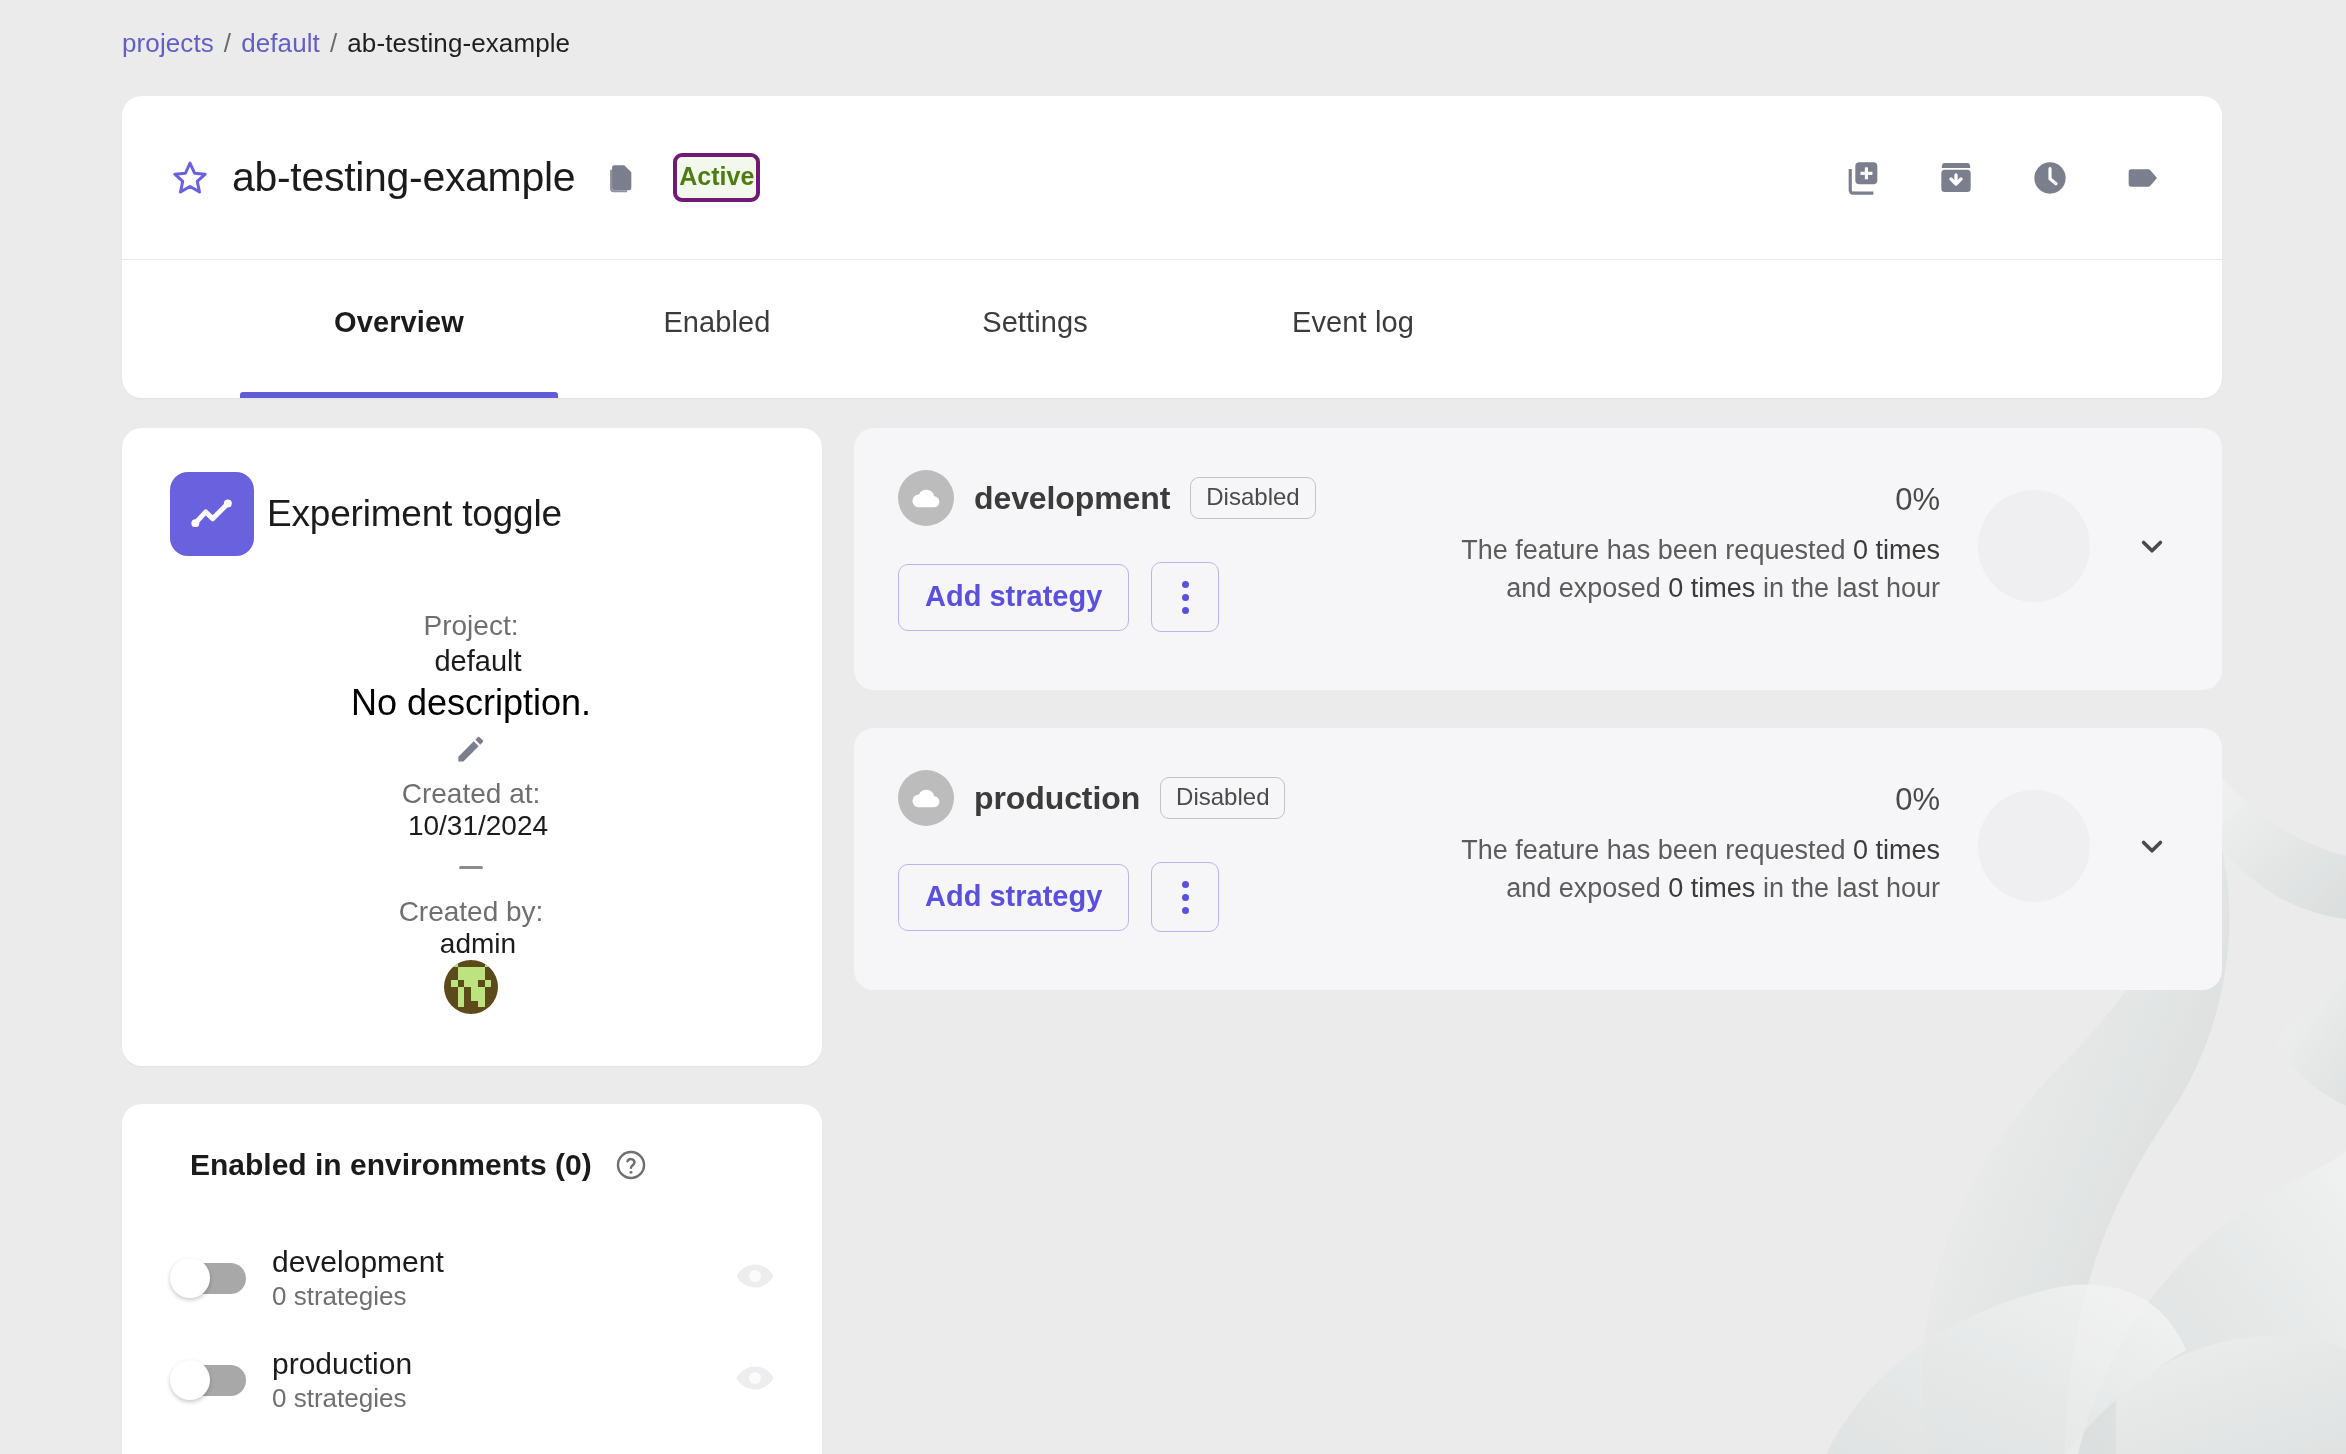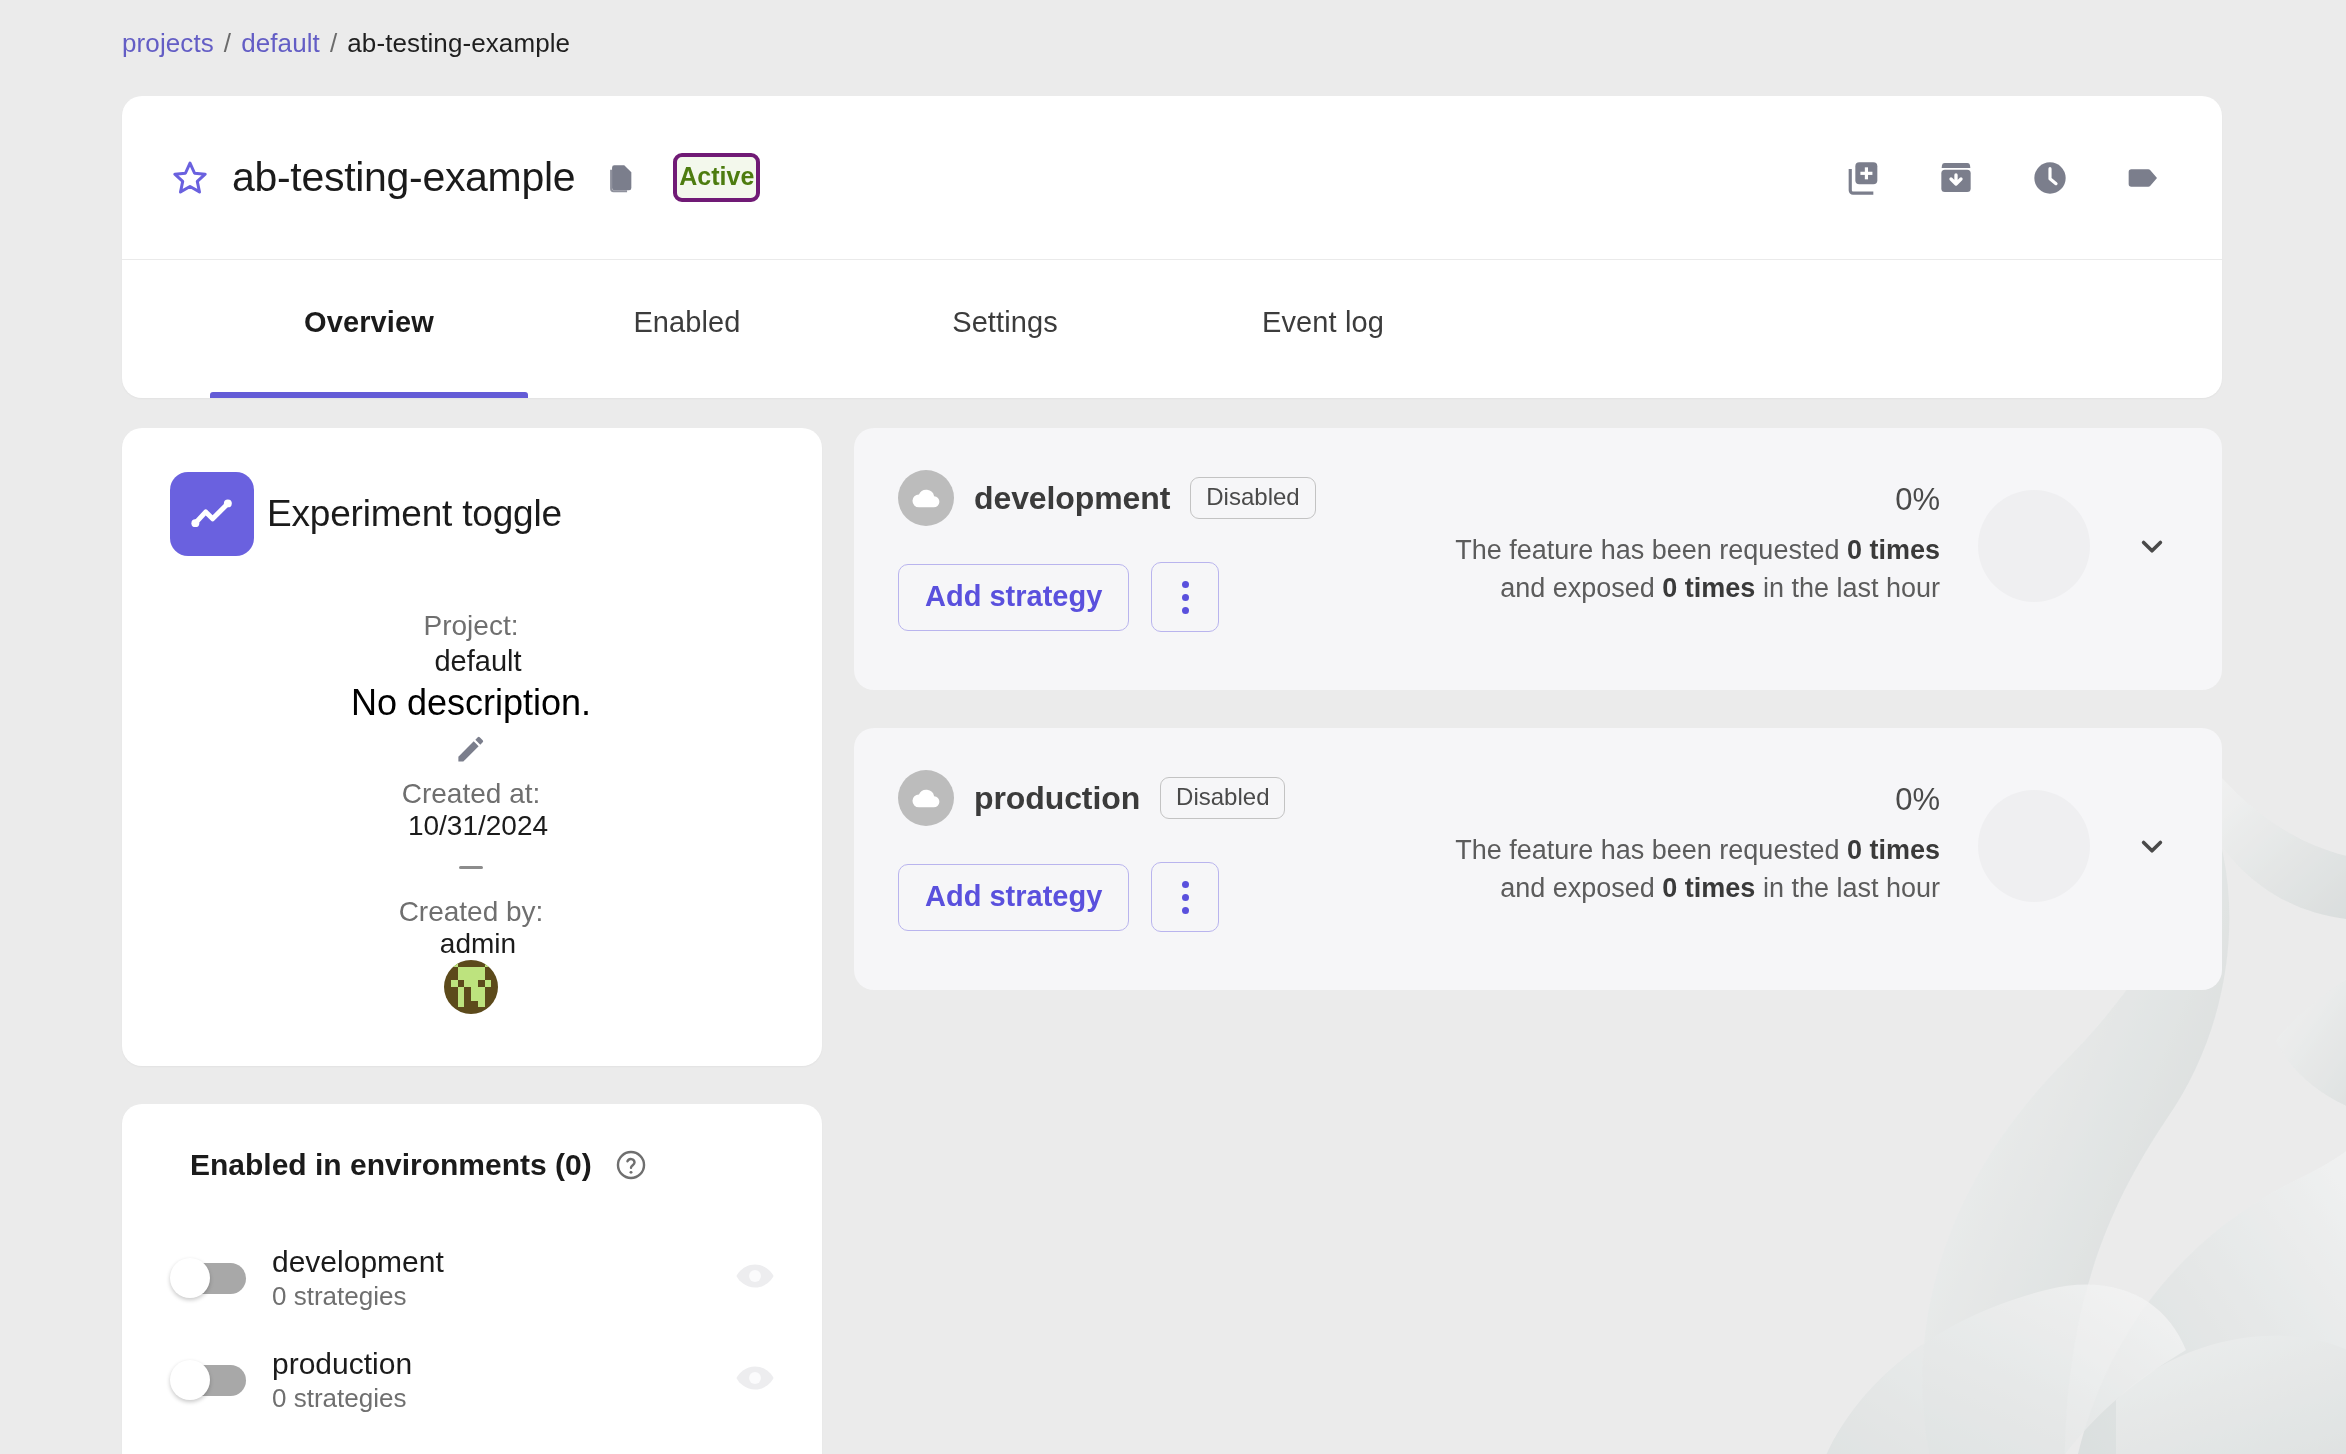--- a/index.html
+++ b/index.html
@@ -126,21 +126,21 @@
     width: 52px; height: 52px;
     display: flex; align-items: center; justify-content: center;
     cursor: pointer;
   }
 
   
   .tabs {
     display: flex;
     align-items: stretch;
     height: 138px;
-    padding-left: 88px;
+    padding-left: 118px;
     text-align: center;
   }
   .tab {
     position: relative;
     display: flex;
     align-items: center;
     justify-content: center;
     font-size: 29px;
     color: #3c3c3c;
     cursor: pointer;
@@ -391,21 +391,21 @@
     color: #4a4a4a;
     margin-bottom: 16px;
     line-height: 1;
   }
   .stat-line {
     font-size: 27px;
     color: #5c5c5c;
     line-height: 1.42;
     white-space: nowrap;
   }
-  .stat-line b { color: #3a3a3a; font-weight: 700; }
+  .stat-line b { color: #3a3a3a; font-weight: 400; }
 
   .donut-placeholder {
     width: 112px; height: 112px;
     border-radius: 50%;
     background: #efeff1;
     margin-left: 38px;
     flex: none;
   }
   .chevron-btn {
     margin-left: 36px;

